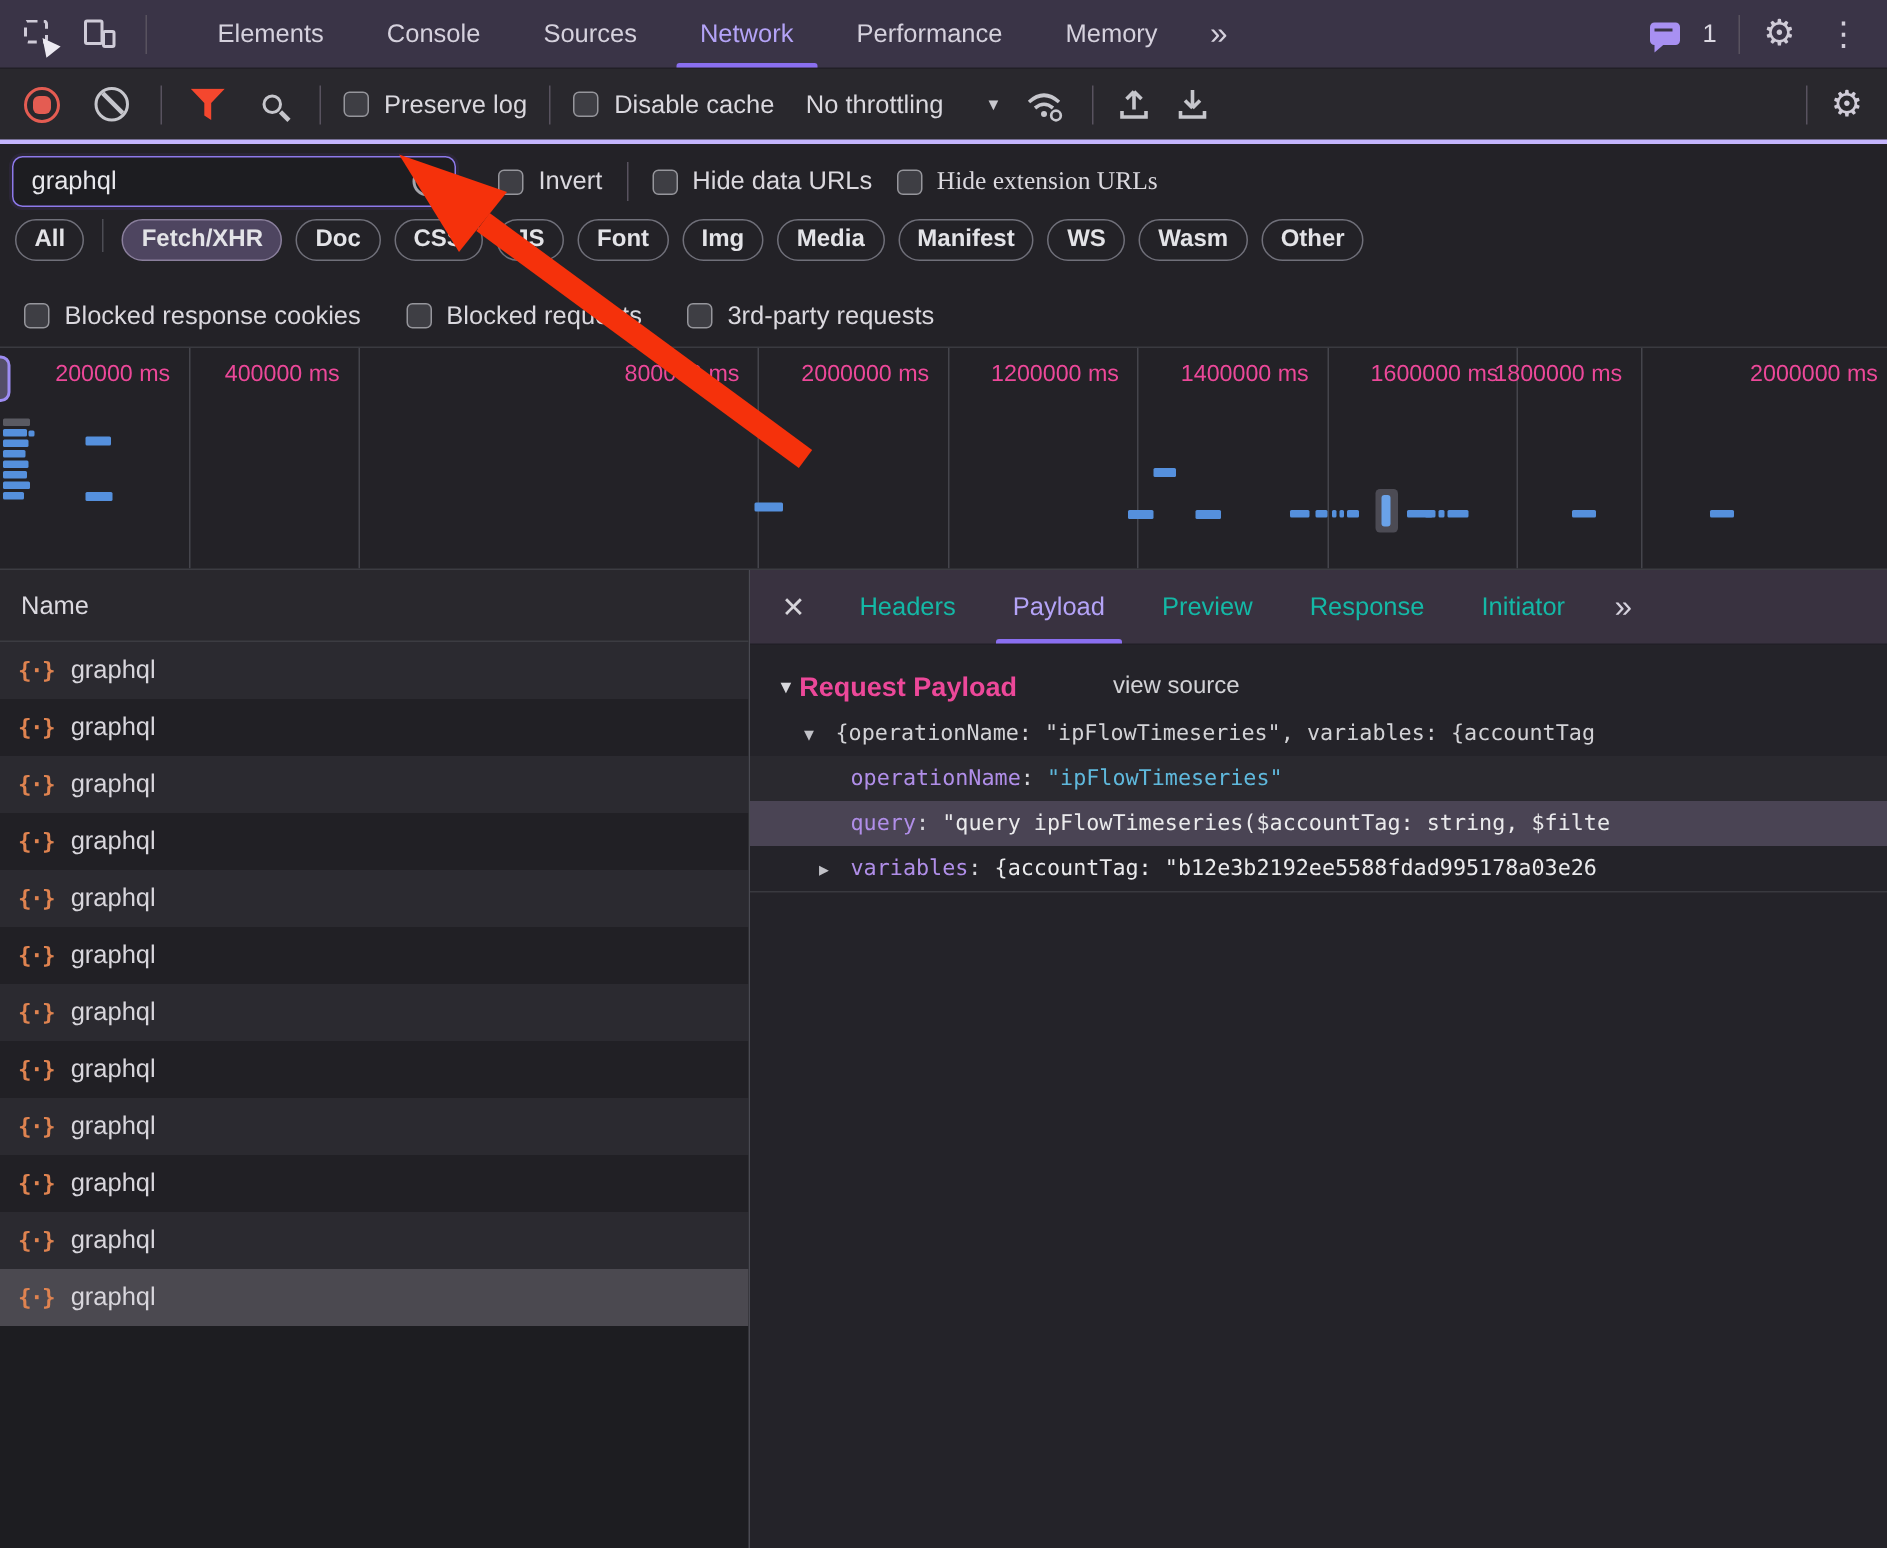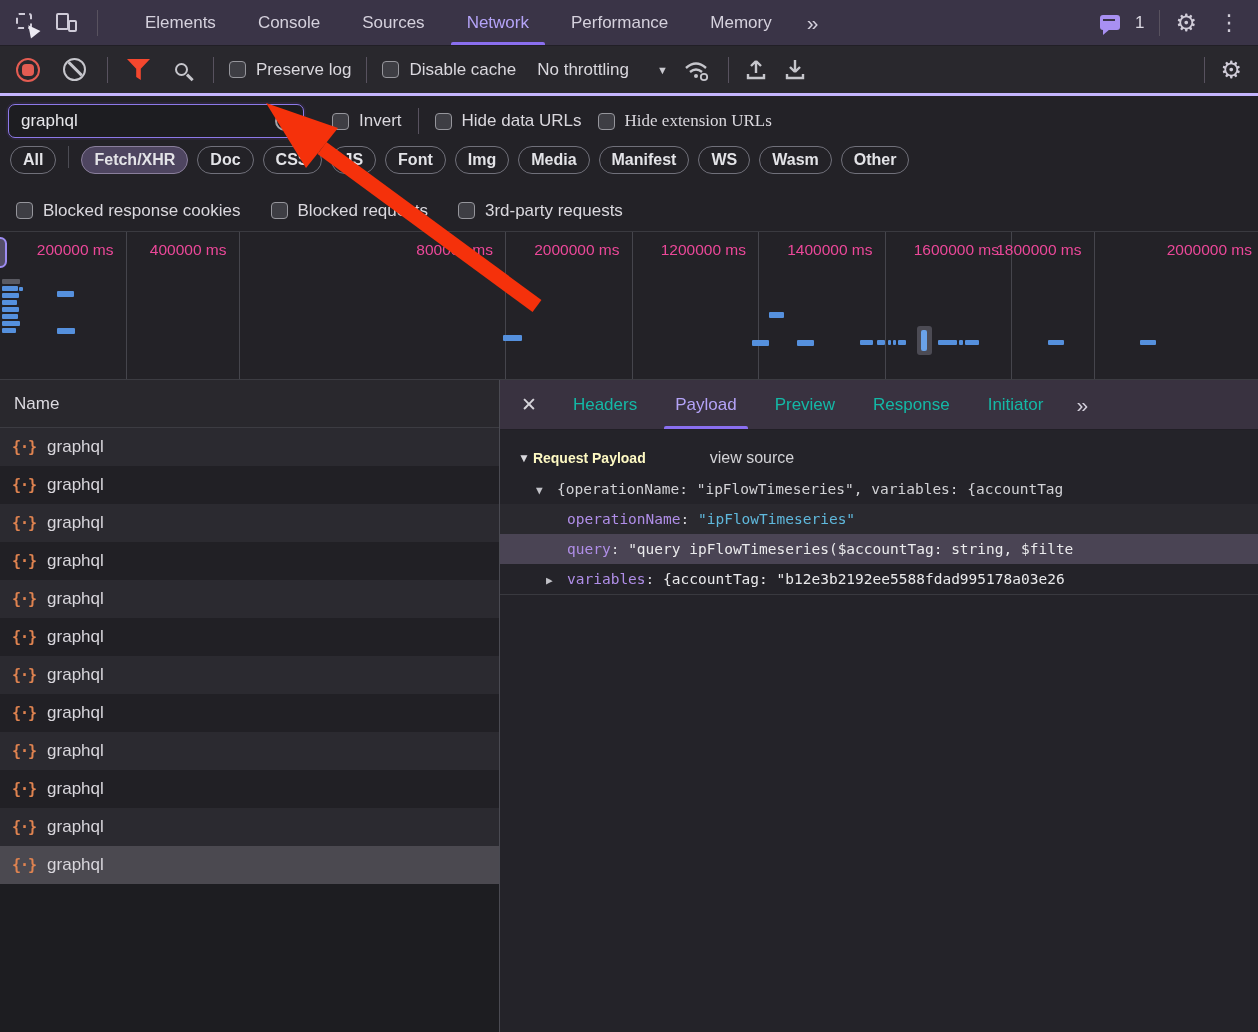--- a/index.html
+++ b/index.html
@@ -93,21 +93,21 @@
   .detail-tabbar { height:50px; background:#393240; border-bottom:1px solid #211f26; display:flex; align-items:center; }
   .close-x { font-size:19px; color:#d6d4da; padding:0 17px 0 21px; }
   .dtab { height:100%; display:flex; align-items:center; padding:0 19px; font-size:17px; color:#14b8a6; position:relative; }
   .dtab.active { color:#b4a3f7; }
   .dtab.active::after { content:""; position:absolute; left:8px; right:8px; bottom:0; height:3px; background:#8a6ff0; border-radius:2px 2px 0 0; }
 
   
   .payload { flex:1; }
   .payload-header { height:32px; margin-top:12px; display:flex; align-items:center; padding-left:18px; }
   .ph-tri { color:#d8d8dc; font-size:12px; margin-right:3px; }
-  .ph-title { font-weight:bold; font-size:14px; color:#fef9c3; }
+  .ph-title { font-weight:bold; font-size:18px; color:#ec4899; }
   .ph-view { margin-left:64px; font-size:16px; color:#d2d2d6; }
   .pline { height:30px; line-height:30px; white-space:nowrap; overflow:hidden; font-family:"DejaVu Sans Mono",monospace; font-size:14.5px; }
   .pline.l1 { padding-left:36px; }
   .pline.l2 { padding-left:46px; }
   .pline .exp { display:inline-block; width:21px; color:#c2c2c8; font-size:11px; }
   .pline.stripe { background:#2a292f; }
   .pline.selected { background:#4a4454; }
   .seg.key { color:#b08ee8; }
   .seg.string { color:#5fb8dc; }
   .seg.plain { color:#d6d6da; }

